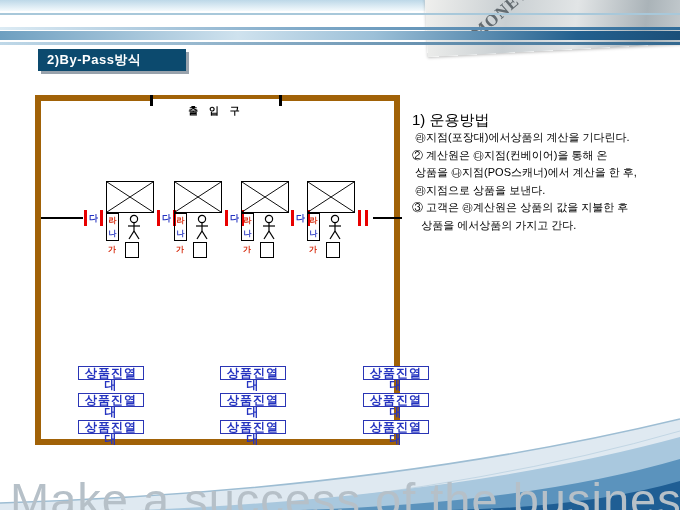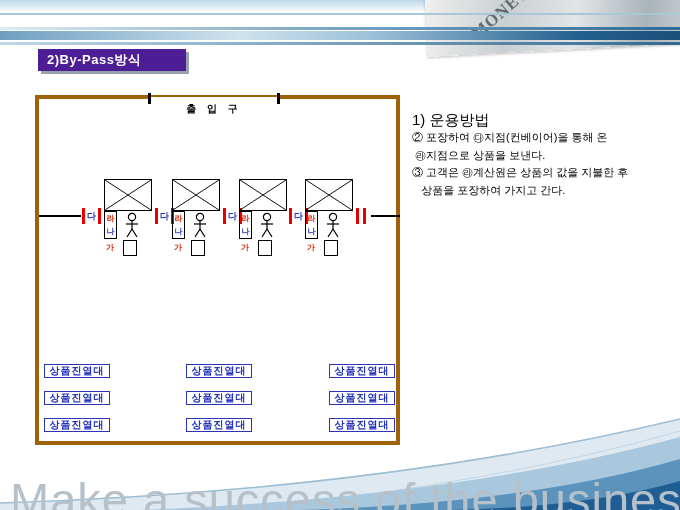--- a/index.html
+++ b/index.html
@@ -22,27 +22,27 @@
     font-weight:bold; font-size:17px; color:#636b70; transform:rotate(-38deg); letter-spacing:1px; }
   .top-bar-a { position:absolute; left:0; top:27px; width:680px; height:3px; z-index:2;
     background:linear-gradient(to right,#dcebf4,#7fa9c8 45%,#2e6b99); }
   .top-bar-b { position:absolute; left:0; top:31px; width:680px; height:9px; z-index:2;
     background:linear-gradient(to right,#6e9fc0,#cfe2ee 35%,#9cc0d8 55%,#23608e 85%,#1b4f79); }
   .top-bar-c { position:absolute; left:0; top:42px; width:680px; height:3px; z-index:2;
     background:linear-gradient(to right,#bfd8e8,#33688f); }
 
   
   .title-banner { position:absolute; left:38px; top:49px; width:148px; height:22px;
-    background:#4c1d95; z-index:3; box-shadow:3px 3px 0 #98a2ac;
+    background:#0c4a6e; z-index:3; box-shadow:3px 3px 0 #98a2ac;
     display:flex; align-items:center; padding-left:9px; }
   .title-banner span { color:#fff; font-size:13px; font-weight:bold; letter-spacing:.5px; }
 
   
   .diagram { position:absolute; left:35px; top:95px; width:365px; height:350px;
-    border:4px solid #a16207; background:#fff; z-index:2; }
+    border:6px solid #a16207; background:#fff; z-index:2; }
   .entrance-gap { position:absolute; left:111px; top:-2px; width:128px; height:2px; background:#fff; }
   .door-post { position:absolute; top:-6px; width:3px; height:11px; background:#000; }
   .door-post.left { left:109px; }
   .door-post.right { left:238px; }
   .entrance-label { position:absolute; left:111px; top:3px; width:128px; text-align:center;
     font-size:10px; font-weight:bold; letter-spacing:4px; color:#000; }
   .counter-seg { position:absolute; top:116px; height:2px; background:#000; }
   .seg-left { left:0; width:42px; }
   .seg-right { left:332px; width:29px; }
   .lane { position:absolute; top:109px; height:16px; display:flex; align-items:center; }
@@ -57,22 +57,22 @@
   .side-box .lbl { display:block; font-size:8px; line-height:13px; font-weight:bold; }
   .lbl-red { color:#d42000; }
   .lbl-blue { color:#2433c0; }
   .person { position:absolute; left:20px; top:1px; width:16px; height:27px; }
   .person svg { width:16px; height:27px; display:block; }
   .bottom-row { position:absolute; left:0; top:61px; width:48px; height:17px; }
   .ga-label { position:absolute; left:2px; top:2px; font-size:8px; font-weight:bold; color:#d42000; }
   .small-box { position:absolute; left:19px; top:0; width:14px; height:16px; border:1px solid #000; }
 
   .shelf { position:absolute; width:66px; height:14px; border:1px solid #2a35b5;
-    color:#2433c0; font-size:10px; line-height:12px; text-align:center;
-    letter-spacing:1px; font-weight:bold; background:#fff; }
+    color:#2433c0; font-size:12px; line-height:12px; text-align:center;
+    letter-spacing:1px; font-weight:bold; background:#fff;margin-left:32px; }
 
   
   .panel { position:absolute; left:412px; top:111px; width:264px; z-index:2; color:#000; }
   .panel-heading { font-size:15px; line-height:18px; }
   .panel-line { font-size:11px; line-height:17.5px; white-space:pre-wrap; }
   .feature { margin-top:97px; font-size:12.5px; font-weight:bold; }
 
   
   .bottom-curves { position:absolute; left:0; bottom:0; width:680px; height:105px; z-index:1; }
   .watermark { position:absolute; left:10px; top:472px; font-size:47px; font-weight:400;
@@ -249,24 +249,26 @@
     <div class="shelf" style="left:147px;top:265px">상품진열대</div>
     <div class="shelf" style="left:147px;top:292px">상품진열대</div>
     <div class="shelf" style="left:147px;top:319px">상품진열대</div>
     <div class="shelf" style="left:290px;top:265px">상품진열대</div>
     <div class="shelf" style="left:290px;top:292px">상품진열대</div>
     <div class="shelf" style="left:290px;top:319px">상품진열대</div>
   </div>
 
   <div class="panel">
     <div class="panel-heading">1) 운용방법</div>
-    <div class="panel-line">② 포장하여 ㉰지점(컨베이어)을 통해 온</div>
+    <div class="panel-line"> ㉱지점(포장대)에서상품의 계산을 기다린다.</div>
+    <div class="panel-line">② 계산원은 ㉰지점(컨베이어)을 통해 온</div>
+    <div class="panel-line"> 상품을 ㉯지점(POS스캐너)에서 계산을 한 후,</div>
     <div class="panel-line"> ㉱지점으로 상품을 보낸다.</div>
     <div class="panel-line">③ 고객은 ㉱계산원은 상품의 값을 지불한 후</div>
-    <div class="panel-line">   상품을 포장하여 가지고 간다.</div>
+    <div class="panel-line">   상품을 에서상품의 가지고 간다.</div>
   </div>
 
   <svg class="bottom-curves" viewBox="0 0 680 105" preserveAspectRatio="none">
     <path d="M0,105 L0,98 Q380,86 680,14 L680,105 Z" fill="#dfe9f1"></path>
     <path d="M240,105 Q500,78 680,26" fill="none" stroke="#c2d6e4" stroke-width="1"></path>
     <path d="M140,105 Q460,92 680,32 L680,105 Z" fill="#a9c8de"></path>
     <path d="M300,105 Q530,98 680,54 L680,105 Z" fill="#5b93bd"></path>
     <path d="M450,105 Q590,102 680,76 L680,105 Z" fill="#1f5e94"></path>
     <path d="M0,98 Q380,86 680,14" fill="none" stroke="#9dbdd3" stroke-width="1.5"></path>
   </svg>

